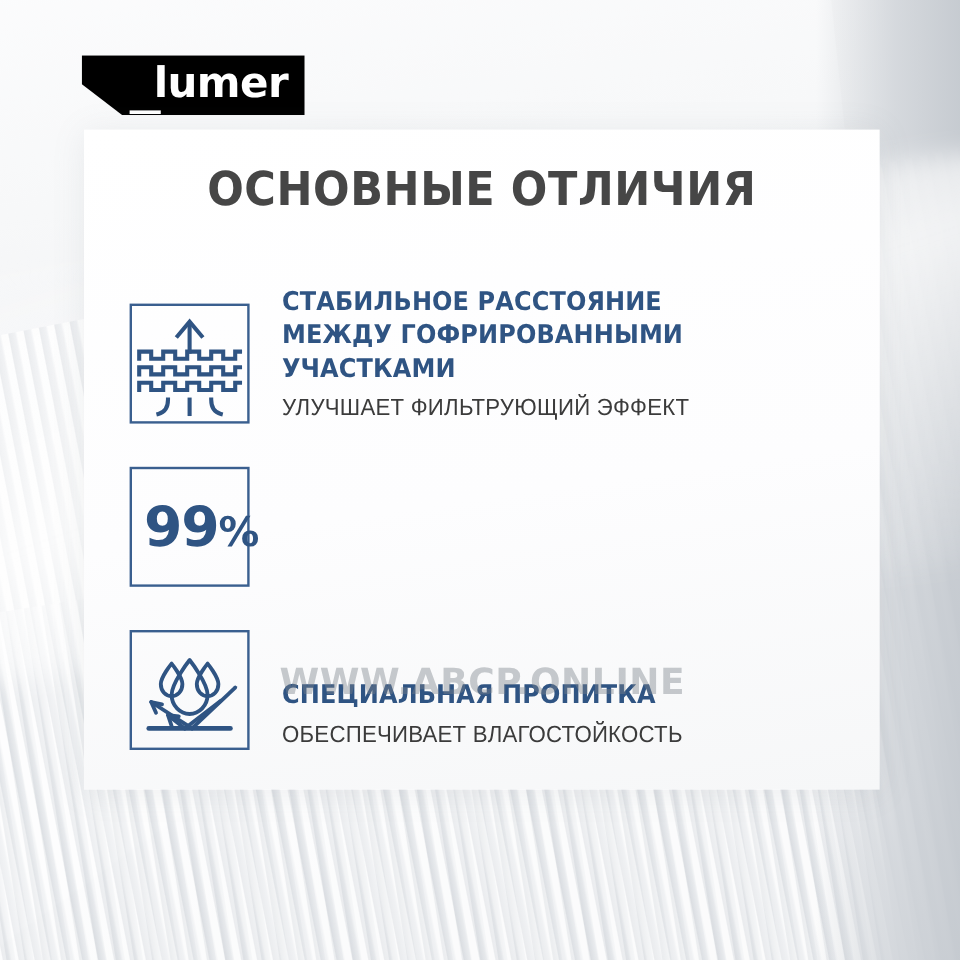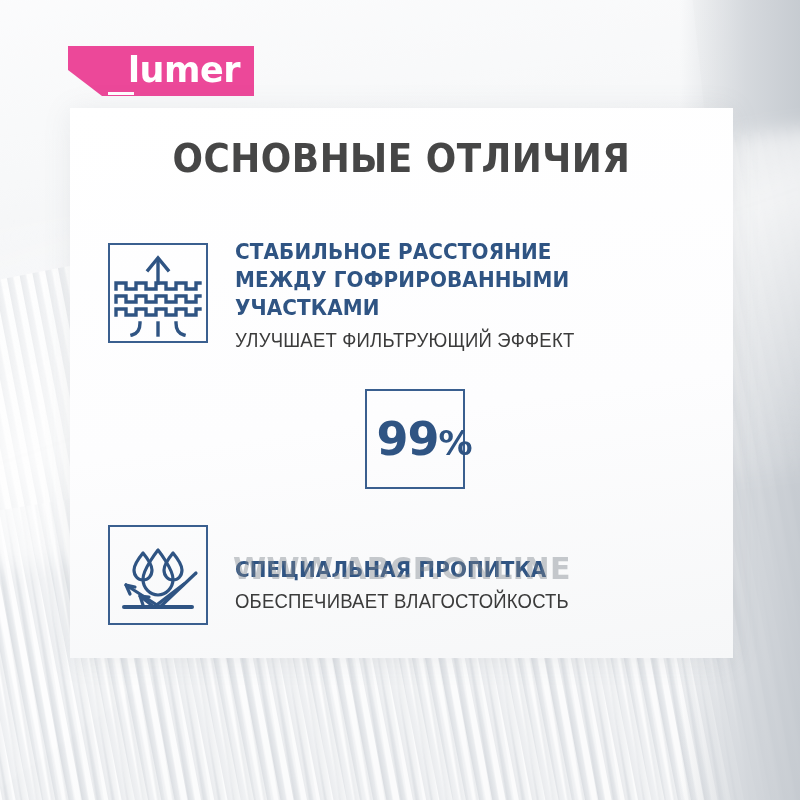--- a/index.html
+++ b/index.html
@@ -119,21 +119,21 @@
     pointer-events: none;
   }
 
   
   .logo {
     position: absolute;
     left: 68px;
     top: 46px;
     width: 186px;
     height: 50px;
-    background: #ec4899;
+    background: #000000;
     
     clip-path: polygon(0 0, 100% 0, 100% 100%, 34px 100%, 0 48%);
     display: flex;
     align-items: center;
     justify-content: flex-end;
     padding-right: 14px;
     box-sizing: border-box;
   }
   .logo-wordmark {
     position: relative;
@@ -184,21 +184,21 @@
 
   
   .features {
     position: absolute;
     left: 38px;
     top: 125px;
     right: 12px;
   }
   .feature {
     display: flex;
-    align-items: center;
+    align-items: flex-end;
     margin-bottom: 36px;
   }
   .feature:last-child { margin-bottom: 0; }
 
   .icon-box {
     position: relative;
     flex: 0 0 auto;
     width: 100px;
     height: 100px;
     border: 2px solid #3a5f8f;
@@ -247,21 +247,21 @@
     font-size: 19.5px;
     line-height: 1.30;
     margin-top: 6px;
     letter-spacing: 0.2px;
     transform: scaleX(0.95);
     transform-origin: left center;
   }
 
   
   .feature--corrugation .feature-text { padding-top: 5px; }
-  .feature--percent   { margin-top: 2px; flex-direction: column; }
+  .feature--percent   { margin-top: 2px; }
   .feature--percent   .feature-text { padding-top: 20px; }
   .feature--water     .feature-text { padding-top: 20px; }
 
   
   .watermark {
     position: absolute;
     left: 228px;
     top: 551px;
     width: 348px;
     text-align: center;

